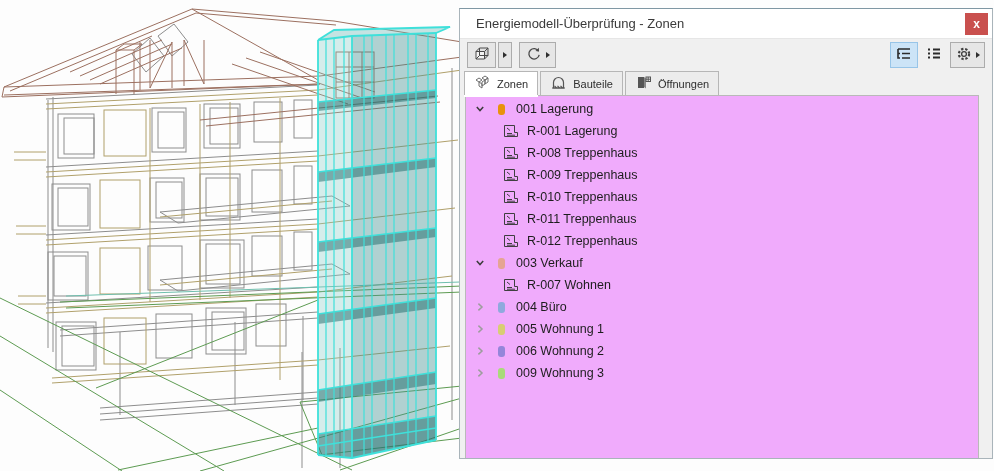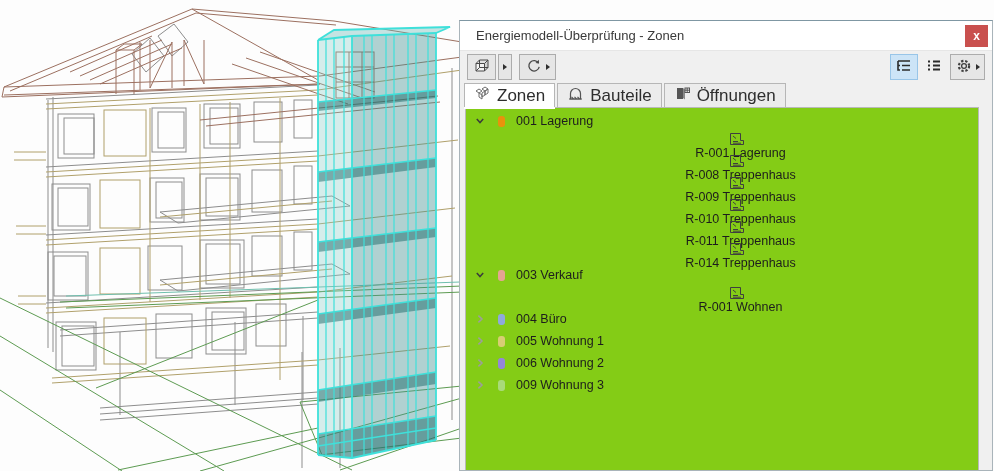--- a/index.html
+++ b/index.html
@@ -5,50 +5,50 @@
   html,body{margin:0;padding:0;background:#fff;}
   *{box-sizing:border-box;}
   body{font-family:"Liberation Sans", sans-serif;}
   .stage{position:relative;width:994px;height:471px;overflow:hidden;background:#fdfdfd;}
 
   
   .viewport{position:absolute;left:0;top:0;width:994px;height:471px;background:#fdfdfd;}
   .viewport svg{display:block;}
 
   
-  .panel{position:absolute;left:459px;top:20px;width:534px;height:451px;
+  .panel{position:absolute;left:459px;top:8px;width:534px;height:451px;
          background:#f0f0f0;border:1px solid #a9b4ba;border-top:1px solid #7f97a3;}
   .titlebar{position:relative;height:30px;background:#fff;display:flex;align-items:center;
             padding-left:16px;border-bottom:1px solid #e6e6e6;}
   .titlebar .t{font-size:13px;color:#3a3a3a;}
   .closebtn{position:absolute;right:4px;top:4px;width:23px;height:22px;border:none;
             background:var(--close,#c9504e);color:#fff;font:bold 12px "Liberation Sans",sans-serif;
             display:flex;align-items:center;justify-content:center;cursor:pointer;padding:0;}
   .toolbar{height:32px;display:flex;align-items:center;padding:0 5px 0 7px;}
   .tbtn{height:26px;background:#e6e6e6;border:1px solid #acacac;display:inline-flex;
         align-items:center;justify-content:center;padding:0 4px;margin-right:2px;cursor:pointer;}
   .tbtn.dd{width:14px;padding:0;}
   .tbtn.wide{padding:0 5px;margin-left:5px;}
   .tbtn.flat{background:transparent;border-color:transparent;}
   .tbtn.toggled{background:var(--togbg,#cce4f7);border-color:var(--togbd,#98c5e8);}
   .tri{width:0;height:0;border-left:4px solid #2f2f2f;border-top:3.5px solid transparent;
        border-bottom:3.5px solid transparent;margin-left:3px;}
   .tri.lone{margin-left:0;}
   .spacer{flex:1;}
   .tabs{display:flex;height:24px;padding-left:4px;position:relative;z-index:2;}
   .tab{display:flex;align-items:center;gap:6px;padding:0 9px;margin-right:2px;height:24px;
-       border:1px solid #b6b6b6;border-bottom:none;background:#ececec;font-size:17px;
+       border:1px solid #b6b6b6;border-bottom:none;background:#ececec;font-size:11px;
        color:#2e2e2e;cursor:pointer;}
   .tab.active{background:#fff;box-shadow:0 2px 0 #fff;}
-  .list{position:absolute;left:5px;right:13px;top:86px;bottom:0;background:#84cc16;
+  .list{position:absolute;left:5px;right:13px;top:86px;bottom:0;background:#f0abfc;
         border:1px solid #b9b9b9;border-bottom:none;overflow:hidden;padding-top:2px;}
   .trow{height:22px;display:flex;align-items:center;font-size:12.5px;color:#1d1d1d;white-space:nowrap;}
   .trow.sel{background:var(--sel,#cce8ff);}
   .zrow{padding-left:9px;}
-  .rrow{padding-left:37px;flex-direction:column;}
+  .rrow{padding-left:37px;}
   .chev{width:17px;display:inline-flex;align-items:center;}
   .chip{width:7px;height:11px;border-radius:3px;margin:0 11px 0 6px;flex:0 0 auto;}
   .ricon{display:inline-flex;margin-right:8px;}
 </style>
 </head>
 <body>
 
 <div class="stage">
 
   <div class="viewport">
@@ -305,39 +305,39 @@
           </span>
           <span>R-011 Treppenhaus</span>
         </div>
         <div class="trow rrow">
           <span class="ricon">
             <svg width="16" height="14" viewBox="0 0 16 14" fill="none" stroke="#3f3f3f">
               <path d="M1.5 1.5 h10 v7 h3 v4 H1.5 z"></path>
               <path d="M4 9.5 h5 M4 11.2 h8 M4 4 l3 2.5"></path>
             </svg>
           </span>
-          <span>R-014 Treppenhaus</span>
+          <span>R-012 Treppenhaus</span>
         </div>
         <div class="trow zrow">
           <span class="chev">
             <svg width="10" height="10" viewBox="0 0 10 10">
               <path d="M1.8 3 L5 6.6 L8.2 3" fill="none" stroke="#3c3c3c" stroke-width="1.5"></path>
             </svg>
           </span>
           <span class="chip" style="background:#e5a493"></span>
           <span>003 Verkauf</span>
         </div>
         <div class="trow rrow">
           <span class="ricon">
             <svg width="16" height="14" viewBox="0 0 16 14" fill="none" stroke="#3f3f3f">
               <path d="M1.5 1.5 h10 v7 h3 v4 H1.5 z"></path>
               <path d="M4 9.5 h5 M4 11.2 h8 M4 4 l3 2.5"></path>
             </svg>
           </span>
-          <span>R-001 Wohnen</span>
+          <span>R-007 Wohnen</span>
         </div>
         <div class="trow zrow">
           <span class="chev">
             <svg width="10" height="10" viewBox="0 0 10 10">
               <path d="M3.4 1.6 L7 5 L3.4 8.4" fill="none" stroke="#9d9d9d" stroke-width="1.5"></path>
             </svg>
           </span>
           <span class="chip" style="background:#8fa9dd"></span>
           <span>004 Büro</span>
         </div>

